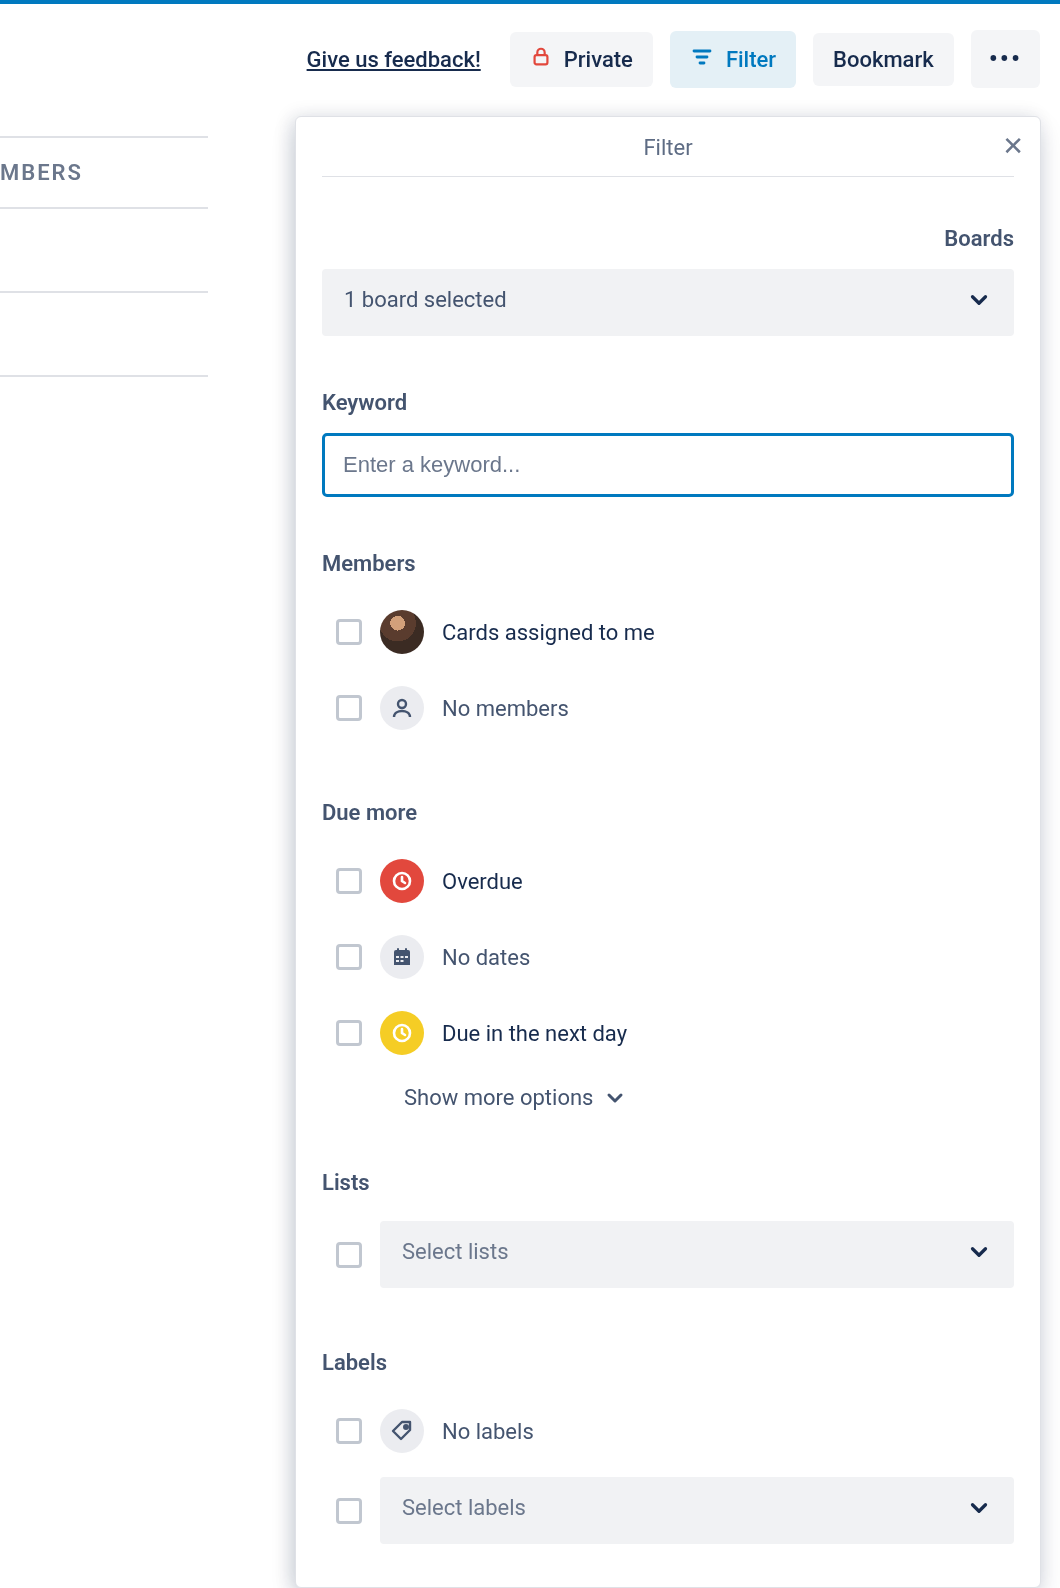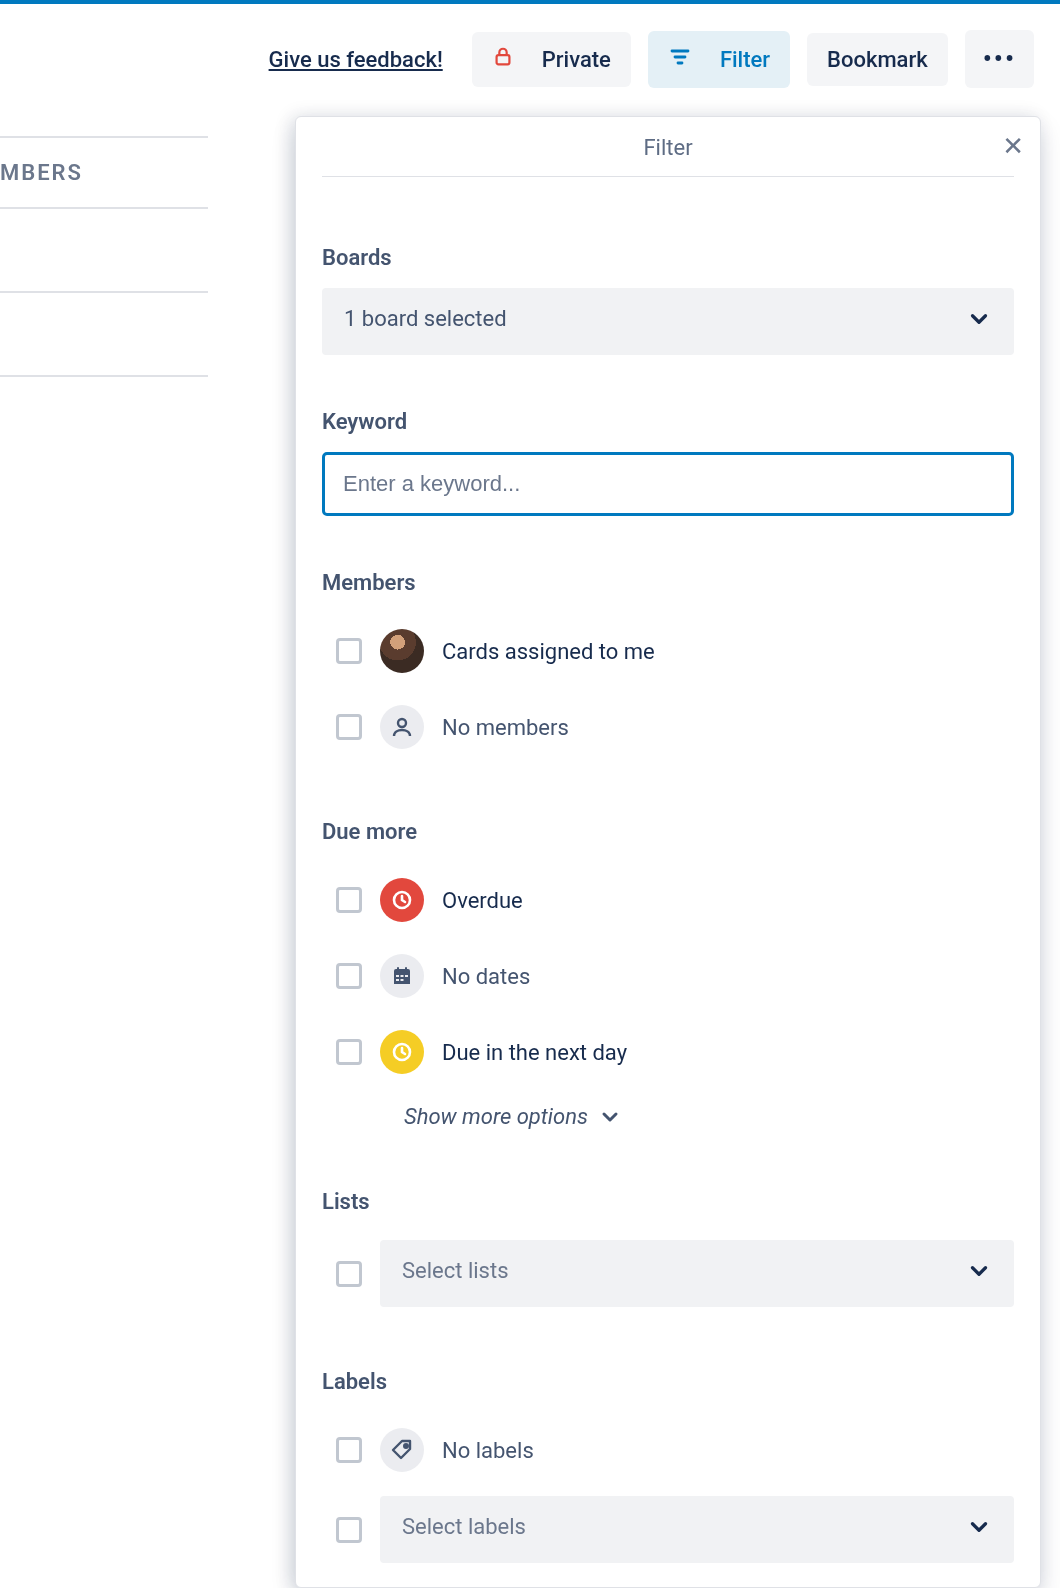--- a/index.html
+++ b/index.html
@@ -18,36 +18,36 @@
     position: absolute;
     top: 0; left: 0; right: 0;
     height: 4px;
     background: #0079BF;
   }
 
   
   .toolbar {
     position: absolute;
     top: 30px;
-    right: 26px;
+    right: 20px;
     display: flex;
     align-items: center;
     gap: 17px;
   }
   .feedback-link {
     color: #172B4D;
     font-size: 22px;
     font-weight: 500;
     text-decoration: underline;
     margin-right: 12px;
   }
   .tb-btn {
     display: inline-flex;
     align-items: center;
-    gap: 28px;
+    gap: 12px;
     padding: 14px 20px;
     border-radius: 6px;
     background: #F4F5F7;
     color: #172B4D;
     font-size: 22px;
     font-weight: 500;
     cursor: pointer;
   }
   .tb-btn.filter {
     background: #E4F0F6;
@@ -121,21 +121,21 @@
   .pop-body {
     padding: 0 26px 30px 26px;
   }
   .section-label {
     font-size: 22px;
     font-weight: 600;
     color: #44546F;
     margin-top: 54px;
     margin-bottom: 18px;
   }
-  .section-label.first { margin-top: 68px; }
+  .section-label.first { margin-top: 49px; text-align: right; }
 
   
   .select {
     width: 100%;
     background: #F1F2F4;
     border-radius: 4px;
     padding: 18px 22px;
     display: flex;
     align-items: flex-start;
     justify-content: space-between;
@@ -209,21 +209,20 @@
   .opt-label.muted { color:#44546F; }
 
   .show-more {
     display: flex;
     align-items: center;
     gap: 10px;
     padding: 14px 0 6px 82px;
     font-size: 22px;
     color: #44546F;
     cursor: pointer;
-    font-style: italic;
   }
   .show-more svg { width: 24px; height: 24px; }
 
   
   .row-with-select {
     display: flex;
     align-items: center;
     gap: 18px;
     padding: 8px 0 8px 14px;
   }

